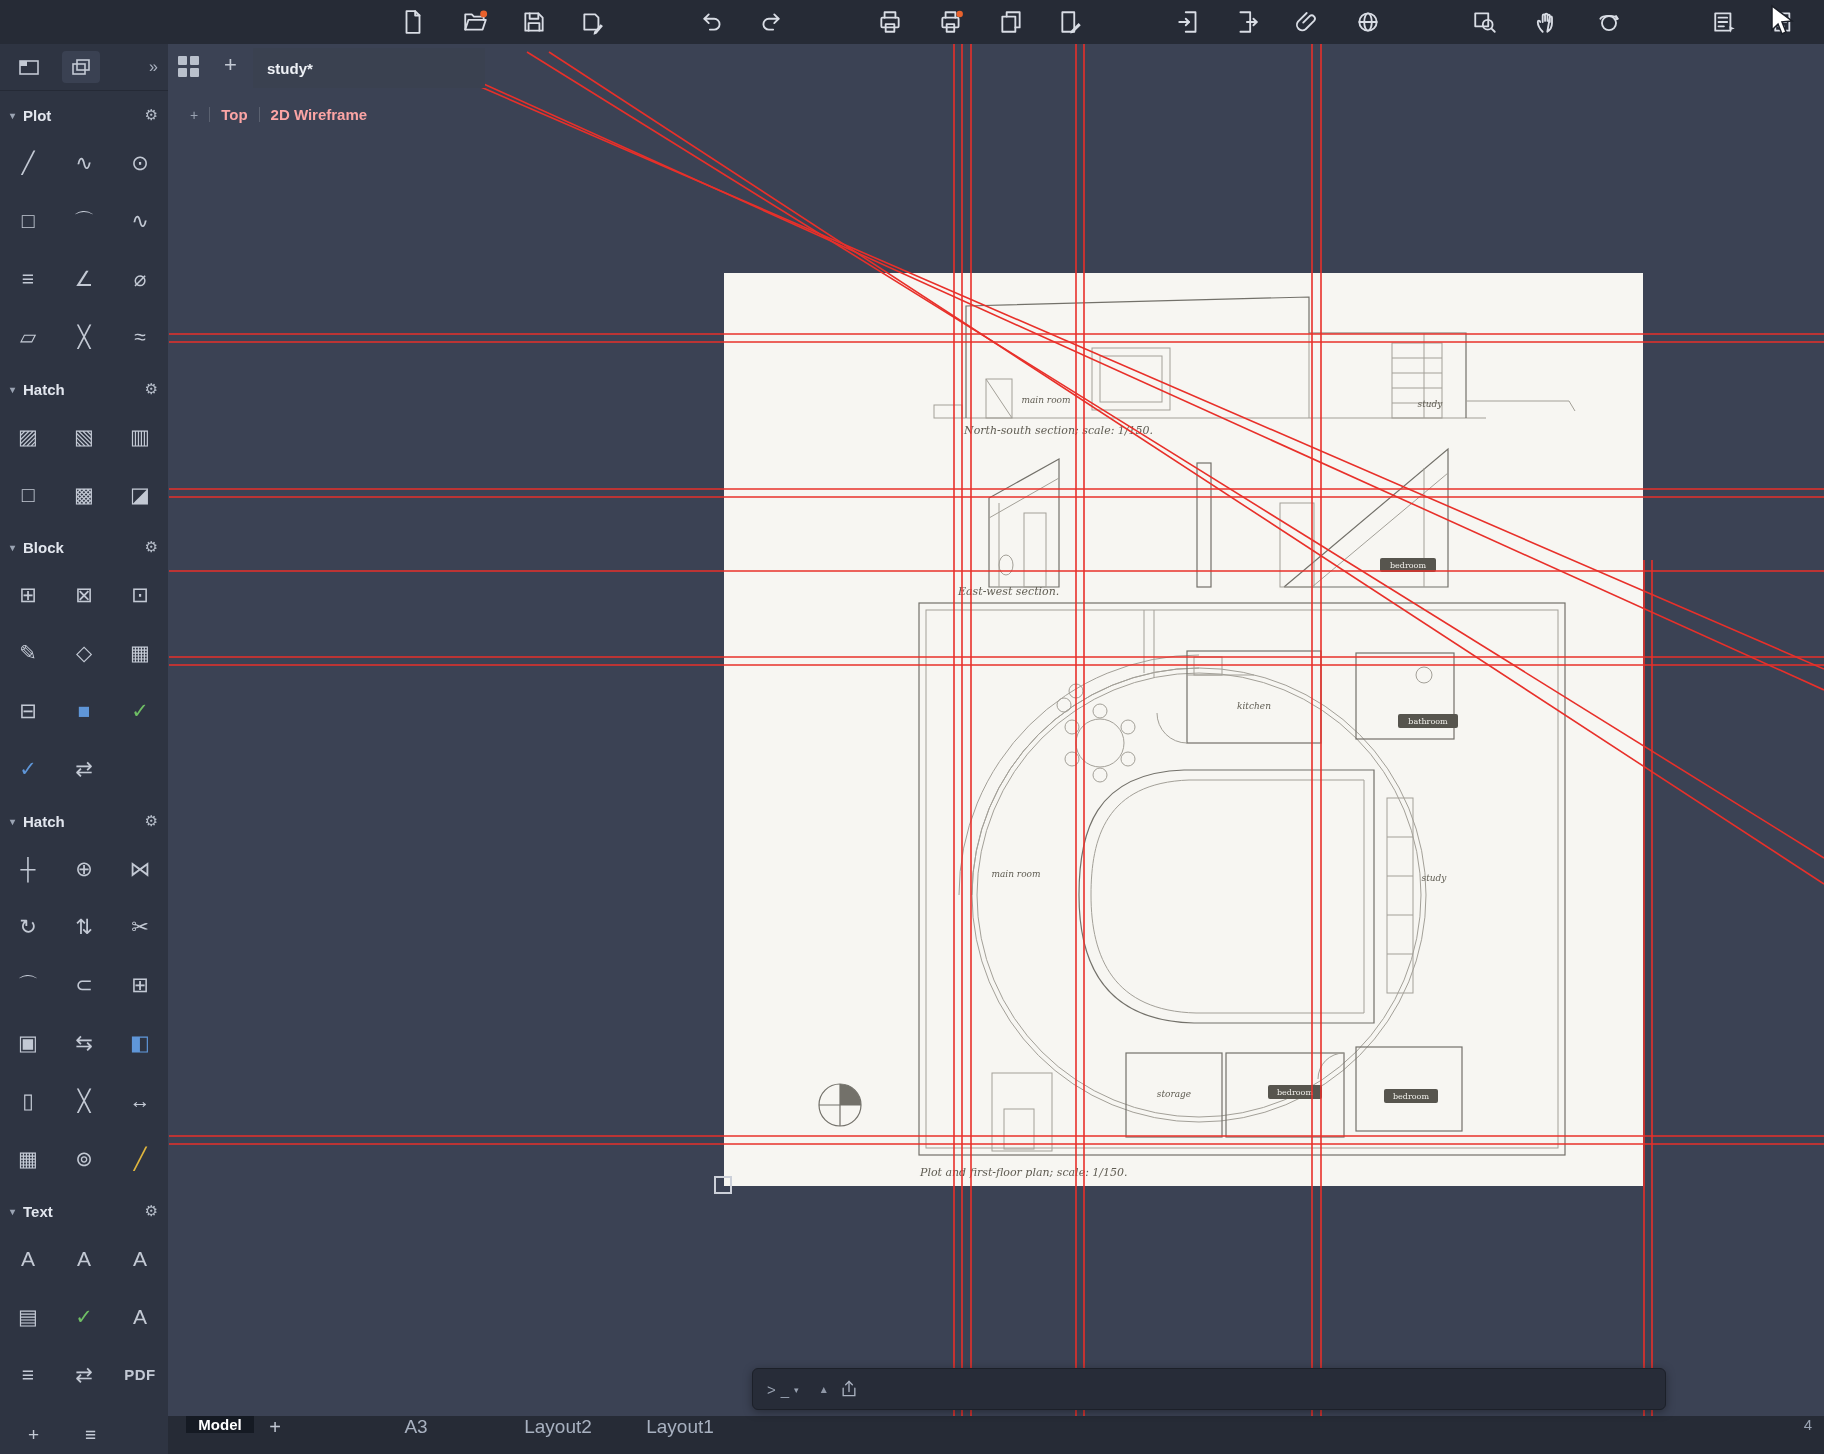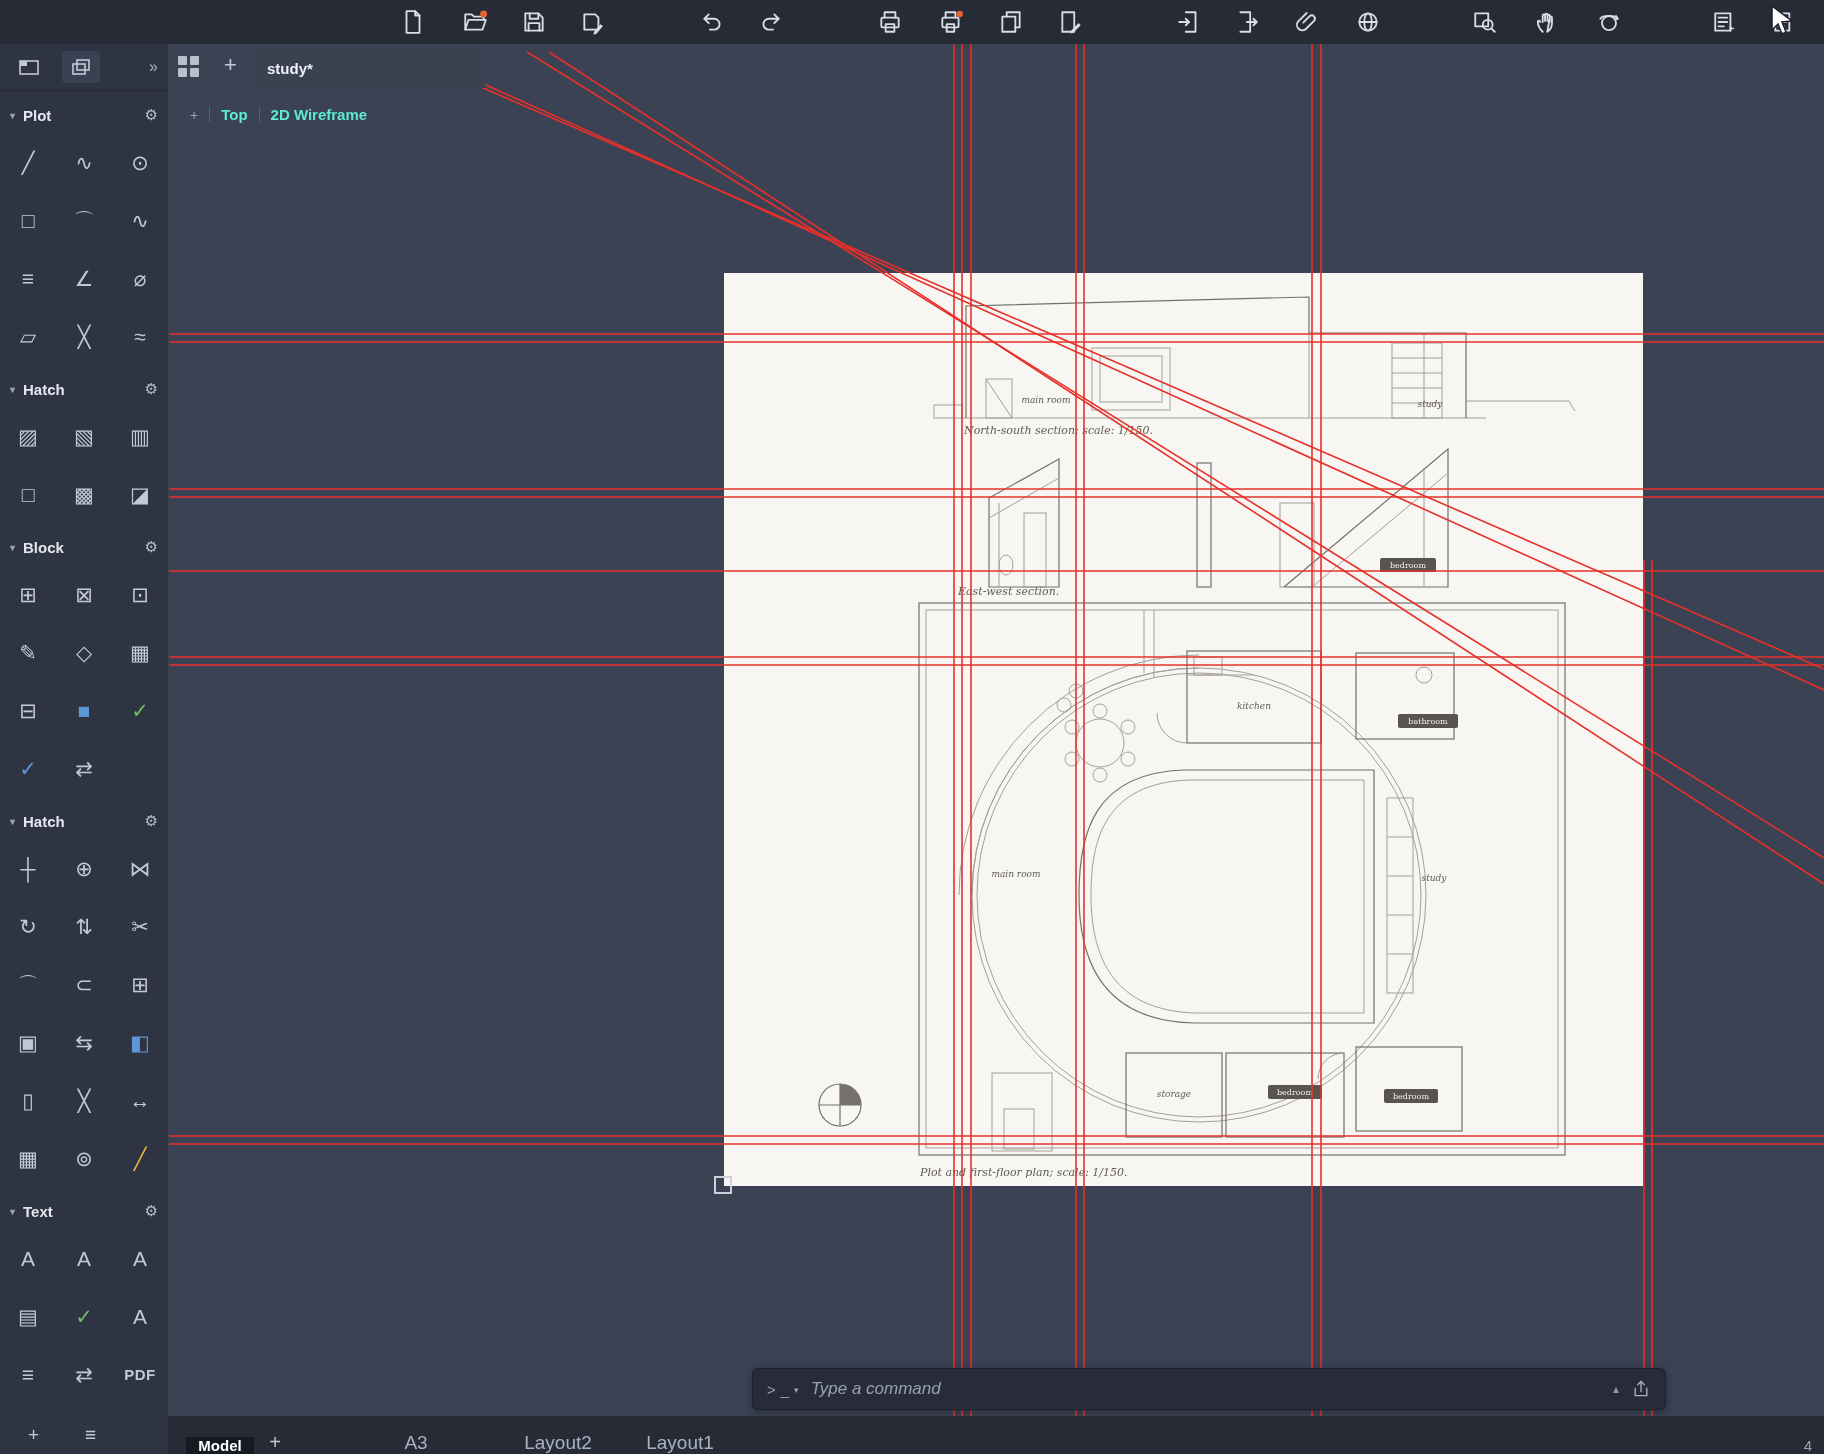--- a/index.html
+++ b/index.html
@@ -44,34 +44,34 @@
   .red-overlay{position:absolute;left:0;top:0;width:1824px;height:1454px;z-index:5;pointer-events:none}
   .red-overlay line{stroke:#e8302a;stroke-width:1.6}
   
   .apps-grid{position:absolute;left:178px;top:56px;width:22px;height:22px;display:grid;grid-template-columns:9px 9px;grid-template-rows:9px 9px;gap:3px;z-index:18}
   .apps-grid span{background:#b9c0cc;border-radius:1px}
   .tab-add{position:absolute;left:224px;top:52px;color:#c3c9d4;font-size:22px;z-index:18}
   .file-tab{position:absolute;left:253px;top:48px;width:232px;height:40px;background:#3a4150;color:#eef1f6;
     font-weight:700;font-size:15px;display:flex;align-items:center;padding:0 14px;z-index:18;box-sizing:border-box}
   .viewport-label{position:absolute;left:190px;top:106px;z-index:18;color:#b6bdc9;font-size:15px;display:flex;gap:11px;align-items:center}
   .viewport-label .plus{color:#9aa3b2;font-size:14px}
-  .viewport-label .strong{color:#5eead4;font-weight:700}
+  .viewport-label .strong{color:#fca5a5;font-weight:700}
   .vdiv{width:1px;height:15px;background:#5a6170}
   
   .cmdbar{position:absolute;left:752px;top:1368px;width:914px;height:42px;background:#272c38;border:1px solid #1c2029;
     border-radius:6px;display:flex;align-items:center;z-index:30;box-shadow:0 2px 10px rgba(0,0,0,.35);box-sizing:border-box}
   .cmd-prompt{color:#9aa3b2;font-size:15px;padding:0 10px 0 14px;display:flex;gap:5px;align-items:center}
   .cmd-prompt .dd{font-size:9px;position:relative;top:1px}
   .cmd-input{flex:1;background:transparent;border:none;outline:none;color:#d7dce4;font-size:17px;font-family:"Liberation Sans",sans-serif}
   .cmd-input::placeholder{color:#98a1b1;font-style:italic}
   .cmd-caret{color:#8f97a6;font-size:12px;padding:0 12px}
   .cmd-share{padding-right:14px;display:flex;align-items:center}
   .cmd-share svg{stroke:#aab2c0;fill:none;stroke-width:1.6;stroke-linecap:round}
   
-  .bottom-strip{position:absolute;left:168px;bottom:0;width:1656px;height:38px;background:#262b36;display:flex;align-items:flex-end;z-index:25}
+  .bottom-strip{position:absolute;left:168px;bottom:0;width:1656px;height:38px;background:#262b36;display:flex;align-items:flex-start;z-index:25}
   .model-tab{width:68px;margin-left:18px;background:#151a23;color:#fff;font-weight:700;font-size:15px;display:flex;align-items:center;justify-content:center}
   .tab-plus{width:42px;color:#c3c9d4;font-size:20px;display:flex;align-items:center;justify-content:center}
   .lay-tab{color:#a8b1c0;font-size:19px;display:flex;align-items:center;justify-content:center}
   .lay-a3{width:88px;margin-left:76px}
   .lay-2{width:92px;margin-left:52px}
   .lay-1{width:92px;margin-left:30px}
   .corner-num{margin-left:auto;color:#9aa3b2;display:flex;align-items:center;padding-right:12px;font-size:15px}
   
   .cursor{position:absolute;left:1768px;top:4px;z-index:40}
 </style>
@@ -592,21 +592,20 @@
     <span>≡</span>
   </div>
 </div>
 
 <div class="cmdbar">
   <div class="cmd-prompt">
     <span>&gt;</span>
     <span>_</span>
     <span class="dd">▾</span>
   </div>
-  <input class="cmd-input" placeholder="Type a command" style="">
   <span class="cmd-caret">▴</span>
   <span class="cmd-share">
     <svg width="20" height="20" viewBox="0 0 24 24">
         <path d="M5 11v9h14v-9"></path>
         <path d="M12 15V3"></path>
         <path d="M8 7l4-4 4 4"></path>
       </svg>
   </span>
 </div>
 

